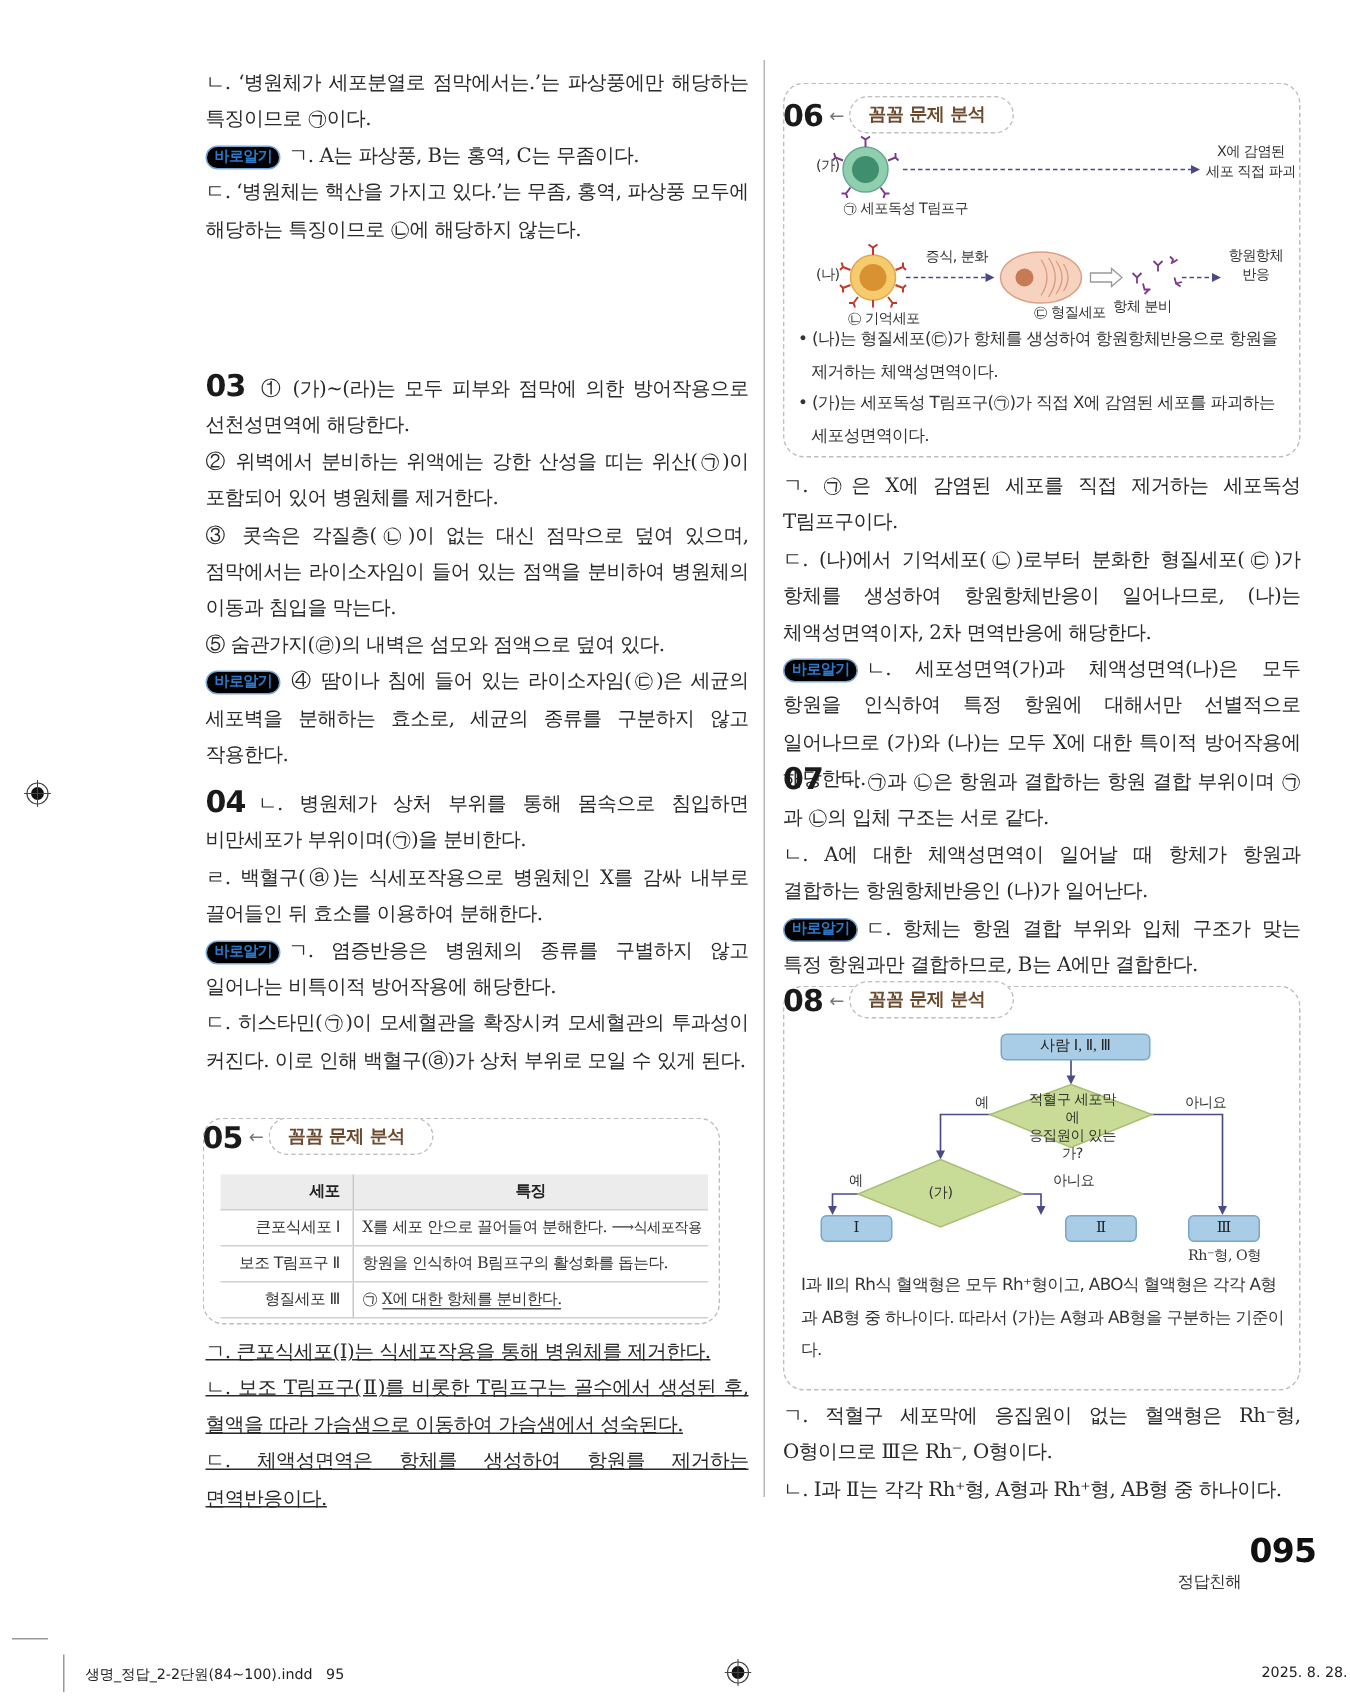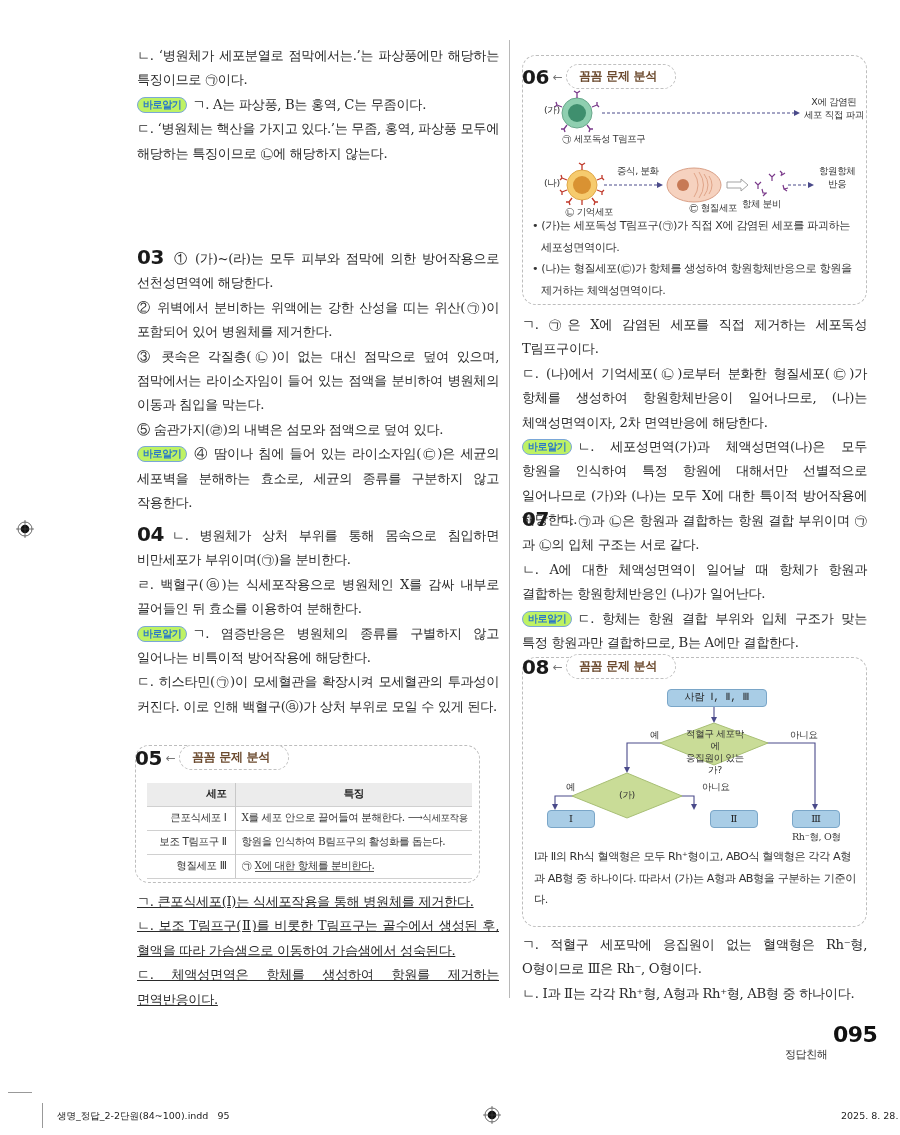--- a/index.html
+++ b/index.html
@@ -7,21 +7,21 @@
   body { position: relative; font-family: "DejaVu Serif", "Liberation Serif", serif; color: #2a2a2a; }
   .page { position: absolute; left: 0; top: 0; width: 900px; height: 1135px; }
 
   .col { position: absolute; top: 40px; }
   .col-left { left: 137px; width: 362px; }
   .col-right { left: 522px; width: 345px; }
   .col-divider { position: absolute; left: 509px; top: 40px; width: 1px; height: 958px; background: #b8b8b8; }
 
   .p { font-size: 13.2px; line-height: 24.4px; letter-spacing: -0.35px; text-align: justify; word-break: keep-all; }
   .qnum { font-family: "DejaVu Sans", "Liberation Sans", sans-serif; font-weight: bold; font-size: 20px; letter-spacing: -0.5px; color: #1a1a1a; margin-right: 8px; vertical-align: -1px; }
-  .baro { display: inline-block; font-family: "DejaVu Sans", sans-serif; font-size: 10px; font-weight: bold; color: #2b78c8; border: 1px solid #7aa7d8; border-radius: 9px; padding: 0 5px; line-height: 14px; margin-right: 5px; vertical-align: 1px; letter-spacing: -0.4px; background: #bef264; }
+  .baro { display: inline-block; font-family: "DejaVu Sans", sans-serif; font-size: 10px; font-weight: bold; color: #2b78c8; border: 1px solid #7aa7d8; border-radius: 9px; padding: 0 5px; line-height: 14px; margin-right: 5px; vertical-align: 1px; letter-spacing: -0.4px; background: #000000; }
 
   .block { position: absolute; }
 
   
   .abox { position: absolute; border: 1.2px dashed #bdbdbd; border-radius: 14px; }
   .ahead { position: absolute; display: flex; align-items: center; }
   .ahead .qnum { margin-right: 4px; }
   .ahead .leader { font-family: "DejaVu Sans", sans-serif; font-size: 12px; color: #777; margin-right: 3px; }
   .ahead .tag { font-family: "DejaVu Sans", sans-serif; font-size: 12px; font-weight: bold; color: #6b4a2e; border: 1.2px dashed #c0c0c0; border-radius: 14px; padding: 3px 18px 3px 12px; letter-spacing: -0.3px; background: #fff; }
 
@@ -31,21 +31,21 @@
   .ctable td { height: 24px; border-top: 1px solid #d0d0d0; color: #333; }
   .ctable th:first-child, .ctable td:first-child { border-right: 1px solid #c8c8c8; text-align: right; padding-right: 8px; width: 88px; }
   .ctable td:last-child { padding-left: 6px; font-family: "DejaVu Serif", serif; }
   .ctable tr:last-child td { border-bottom: 1px solid #d0d0d0; }
   .uline { border-bottom: 1px solid #555; }
 
   .sans { font-family: "DejaVu Sans", "Liberation Sans", sans-serif; }
   .small { font-size: 9.5px; letter-spacing: -0.4px; color: #333; }
   .note { font-family: "DejaVu Sans", sans-serif; font-size: 11.2px; line-height: 21.5px; letter-spacing: -0.45px; color: #333; }
 
-  .flow-box { position: absolute; background: #a9cde6; border: 1px solid #7aa6c8; border-radius: 4px; font-family: Liberation Mono, monospace; font-size: 10px; text-align: center; color: #222; }
+  .flow-box { position: absolute; background: #a9cde6; border: 1px solid #7aa6c8; border-radius: 4px; font-family: Liberation Serif, serif; font-size: 10px; text-align: center; color: #222; }
   .flow-lbl { position: absolute; font-family: "DejaVu Sans", sans-serif; font-size: 9.5px; color: #333; letter-spacing: -0.3px; }
 
   .footer-label { position: absolute; font-family: "DejaVu Sans", sans-serif; }
   .reg { position: absolute; width: 18px; height: 18px; }
 </style>
 </head>
 <body>
 
 <div class="page">
 
@@ -192,22 +192,22 @@
     <span class="sans small" style="position:absolute; left:282px; top:55px; text-align:center; line-height:13px;"><span>X에 감염된</span><br><span>세포 직접 파괴</span></span>
 
     <span class="sans small" style="position:absolute; left:22px; top:137px;">(나)</span>
     <span class="sans small" style="position:absolute; left:95px; top:125px;">증식, 분화</span>
     <span class="sans small" style="position:absolute; left:43px; top:166px;">㉡ 기억세포</span>
     <span class="sans small" style="position:absolute; left:167px; top:162px;">㉢ 형질세포</span>
     <span class="sans small" style="position:absolute; left:220px; top:158px;">항체 분비</span>
     <span class="sans small" style="position:absolute; left:297px; top:124px; text-align:center; line-height:13px;"><span>항원항체</span><br><span>반응</span></span>
 
     <div style="position:absolute; left:10px; top:175px; width:325px;">
+      <p class="note" style="padding-left:9px; text-indent:-9px;">• <span>(나)는 형질세포(㉢)가 항체를 생성하여 항원항체반응으로 항원을 제거하는 체액성면역이다.</span></p>
       <p class="note" style="padding-left:9px; text-indent:-9px;">• <span>(가)는 세포독성 T림프구(㉠)가 직접 X에 감염된 세포를 파괴하는 세포성면역이다.</span></p>
-      <p class="note" style="padding-left:9px; text-indent:-9px;">• <span>(나)는 형질세포(㉢)가 항체를 생성하여 항원항체반응으로 항원을 제거하는 체액성면역이다.</span></p>
     </div>
 
     <div class="block" style="left:0; top:273px; width:345px;">
       <p class="p">ㄱ. ㉠은 X에 감염된 세포를 직접 제거하는 세포독성 T림프구이다.</p>
       <p class="p">ㄷ. (나)에서 기억세포(㉡)로부터 분화한 형질세포(㉢)가 항체를 생성하여 항원항체반응이 일어나므로, (나)는 체액성면역이자, 2차 면역반응에 해당한다.</p>
       <p class="p"><span class="baro">바로알기</span><span>ㄴ. 세포성면역(가)과 체액성면역(나)은 모두 항원을 인식하여 특정 항원에 대해서만 선별적으로 일어나므로 (가)와 (나)는 모두 X에 대한 특이적 방어작용에 해당한다.</span></p>
     </div>
 
     <div class="block" style="left:0; top:467px; width:345px;">
       <p class="p"><span class="qnum">07</span><span>ㄱ. ㉠과 ㉡은 항원과 결합하는 항원 결합 부위이며 ㉠과 ㉡의 입체 구조는 서로 같다.</span></p>

